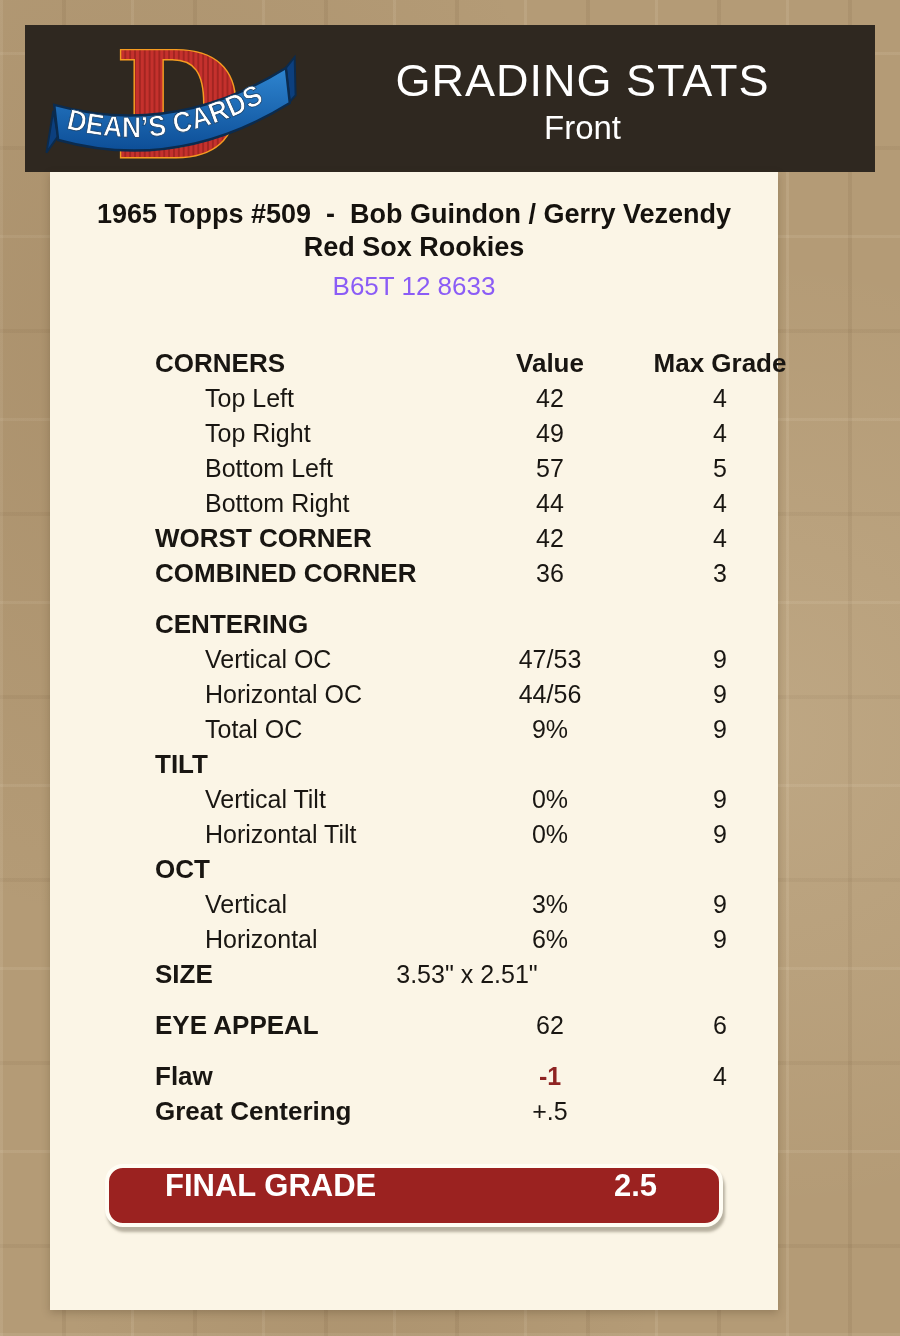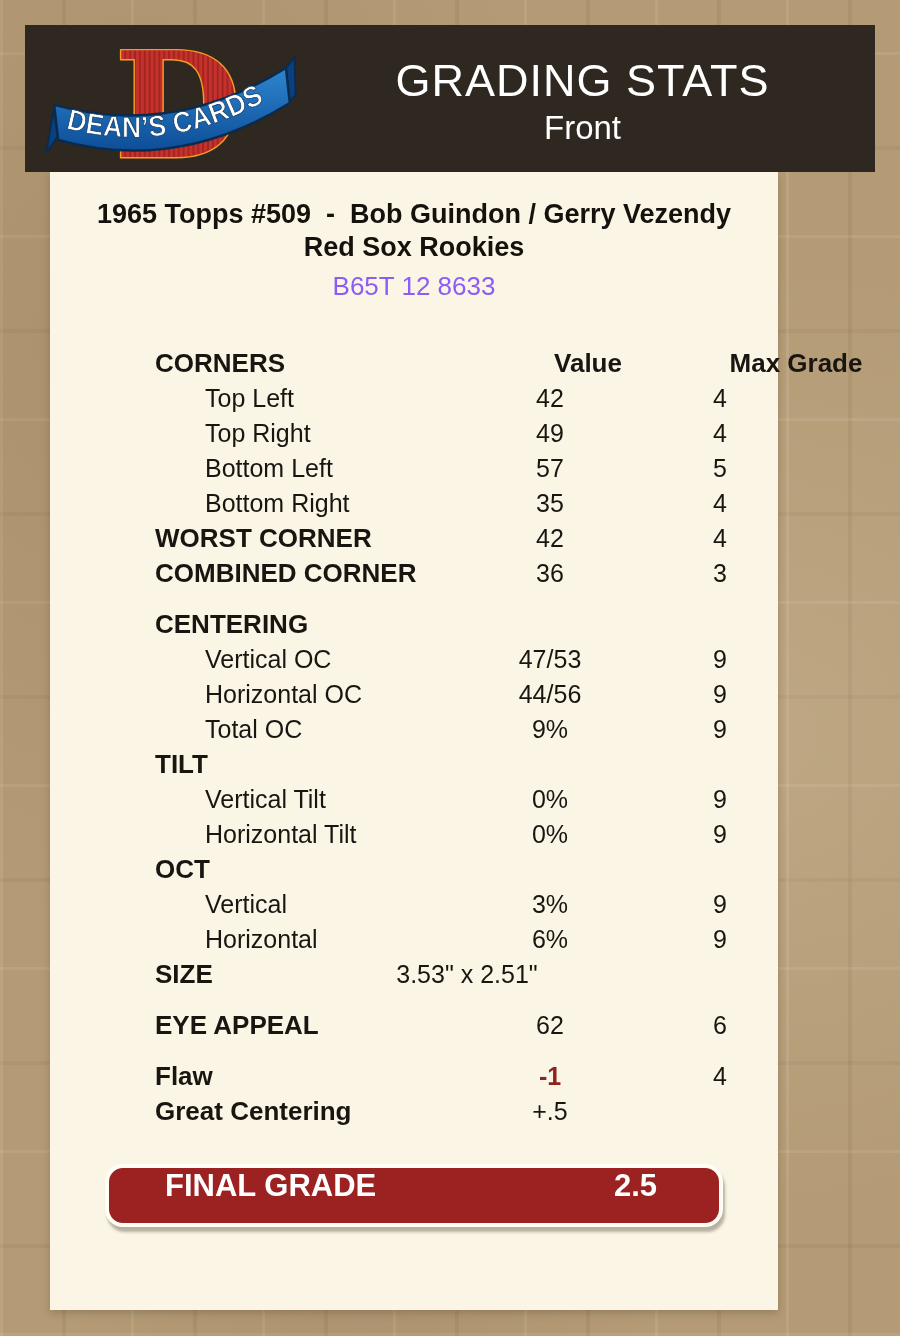--- a/index.html
+++ b/index.html
@@ -44,21 +44,21 @@
     color:#15120e;white-space:pre-wrap;
   }
   .card-serial{
     text-align:center;font-size:26px;line-height:32px;margin-top:6px;color:#8b5cf6;
   }
   .stats-table{margin:44px 0 0 105px;width:650px;color:#191612;}
   .stat-row{
     display:grid;grid-template-columns:310px 170px 170px;
     height:35px;align-items:center;font-size:25px;
   }
-  .header-row{font-weight:bold;font-size:26px;gap:38px;}
+  .header-row{font-weight:bold;font-size:26px;}
   .cell-label{text-align:left;}
   .cell-value,.cell-max{text-align:center;}
   .sub .cell-label{padding-left:50px;}
   .section .cell-label{font-weight:bold;font-size:26px;}
   .gap-before{margin-top:16px;}
   .flaw .cell-value{color:#8e2322;font-weight:bold;}
   .size .cell-value{transform:translateX(-83px);}
   .final-grade{
     margin:35px auto 0;width:492px;height:55px;
     background:#9b2220;border:4px solid #fffdf4;border-radius:18px;
@@ -125,21 +125,21 @@
             <span class="cell-value">49</span>
             <span class="cell-max">4</span>
           </div>
           <div class="stat-row sub">
             <span class="cell-label">Bottom Left</span>
             <span class="cell-value">57</span>
             <span class="cell-max">5</span>
           </div>
           <div class="stat-row sub">
             <span class="cell-label">Bottom Right</span>
-            <span class="cell-value">35</span>
+            <span class="cell-value">44</span>
             <span class="cell-max">4</span>
           </div>
           <div class="stat-row section">
             <span class="cell-label">WORST CORNER</span>
             <span class="cell-value">42</span>
             <span class="cell-max">4</span>
           </div>
           <div class="stat-row section">
             <span class="cell-label">COMBINED CORNER</span>
             <span class="cell-value">36</span>

